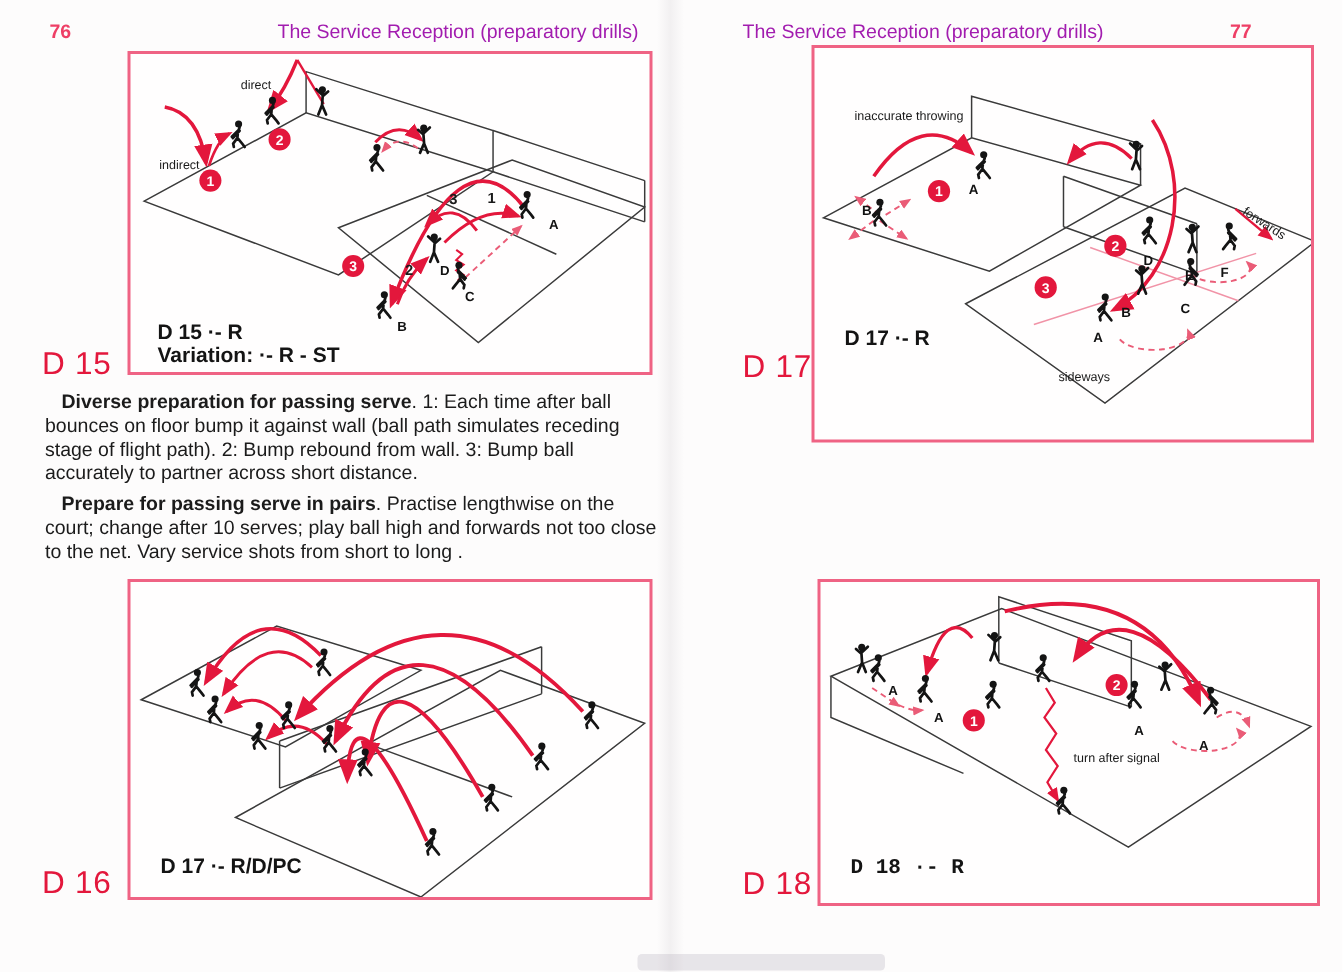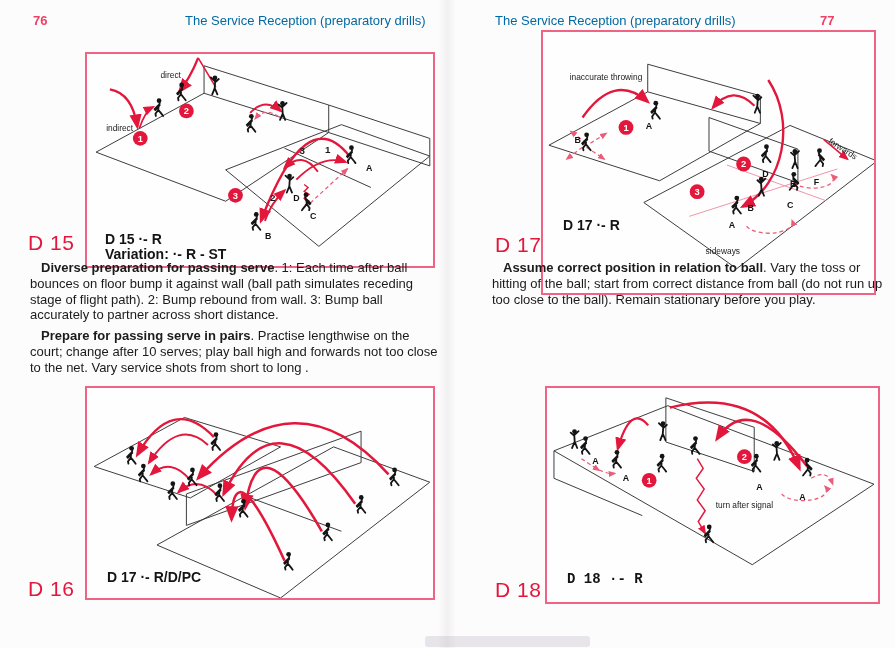--- a/index.html
+++ b/index.html
@@ -5,21 +5,21 @@
   html,body { margin:0; padding:0; background:#ffffff; }
   .spread {
     position:relative; width:895px; height:648px; overflow:hidden;
     background:#fdfcfc; font-family:"Liberation Sans", sans-serif; color:#161616;
   }
   .page { position:absolute; top:0; height:648px; }
   .page.left  { left:0;   width:447px;padding-left:24px; }
   .page.right { left:447px; width:448px; }
 
   .folio { position:absolute; font-size:13px; font-weight:600; color:#ee3f66; }
-  .running-title { position:absolute; font-size:13px; font-weight:500; color:#0369a1; white-space:nowrap; }
+  .running-title { position:absolute; font-size:13px; font-weight:500; color:#a21caf; white-space:nowrap; }
 
   .figure-box {
     position:absolute; border:2px solid #ef6384; background:#fffefe; box-sizing:border-box;
   }
   .figure-box svg { position:absolute; left:0; top:0; width:100%; height:100%; }
   .fig-caption {
     position:absolute; font-size:14px; font-weight:700; color:#141414;
     line-height:15px; white-space:nowrap; pointer-events:none;
   }
   .d-label {
@@ -72,21 +72,21 @@
     </g>
   </defs>
 </svg>
 
 <div class="spread">
 
   <div class="page left">
     <div class="folio" style="left:33px; top:13px;">76</div>
     <div class="running-title" style="left:185px; top:13px;">The Service Reception (preparatory drills)</div>
 
-    <div class="figure-box" style="left:85px; top:34px; width:350px; height:216px;margin-top:18px;">
+    <div class="figure-box" style="left:85px; top:34px; width:350px; height:216px;">
       <svg viewBox="0 0 350 216" preserveAspectRatio="xMidYMid meet">
         <g class="court">
           <path d="M8,100 L118,40 L245,80 L140,150 Z"></path>
           <path d="M118,40 L118,12 L245,52 L245,80"></path>
           <path d="M245,52 L348,86 M245,80 L348,114 M348,86 L348,114"></path>
           <path d="M140,118 L258,72 L348,104 L235,196 Z"></path>
           <path d="M200,96 L288,136"></path>
         </g>
         <g>
           <path class="arc" stroke-width="2.4" d="M112,4 Q104,24 93,38" marker-end="url(#ar)"></path>
@@ -248,23 +248,20 @@
           <text class="p-lbl" x="207" y="157">B</text>
           <text class="p-lbl" x="247" y="154">C</text>
         </g>
       </svg>
       <div class="fig-caption" style="left:20px; top:186px;">
         <div>D 17 ·- R</div>
       </div>
     </div>
     <div class="d-label" style="left:48px; top:233px;">D 17</div>
 
-    <p class="body-para" style="left:45px; top:260px; width:400px;">
-      <b>Assume correct position in relation to ball</b><span>.  Vary the toss or hitting of the ball; start from correct distance from ball (do not run up too close to the ball). Remain stationary before you play.</span>
-    </p>
 
     <div class="figure-box" style="left:98px; top:386px; width:335px; height:218px;">
       <svg viewBox="0 0 335 218" preserveAspectRatio="xMidYMid meet">
         <g class="court">
           <path d="M6,64 L122,18 L332,98 L208,180 Z"></path>
           <path d="M120,55 L120,10 L210,40 L210,85 M120,55 L210,85"></path>
           <path d="M6,64 L6,92 L96,130"></path>
         </g>
         <g>
           <path class="arc" stroke-width="2.2" d="M102,38 Q84,16 71,62" marker-end="url(#ar)"></path>

